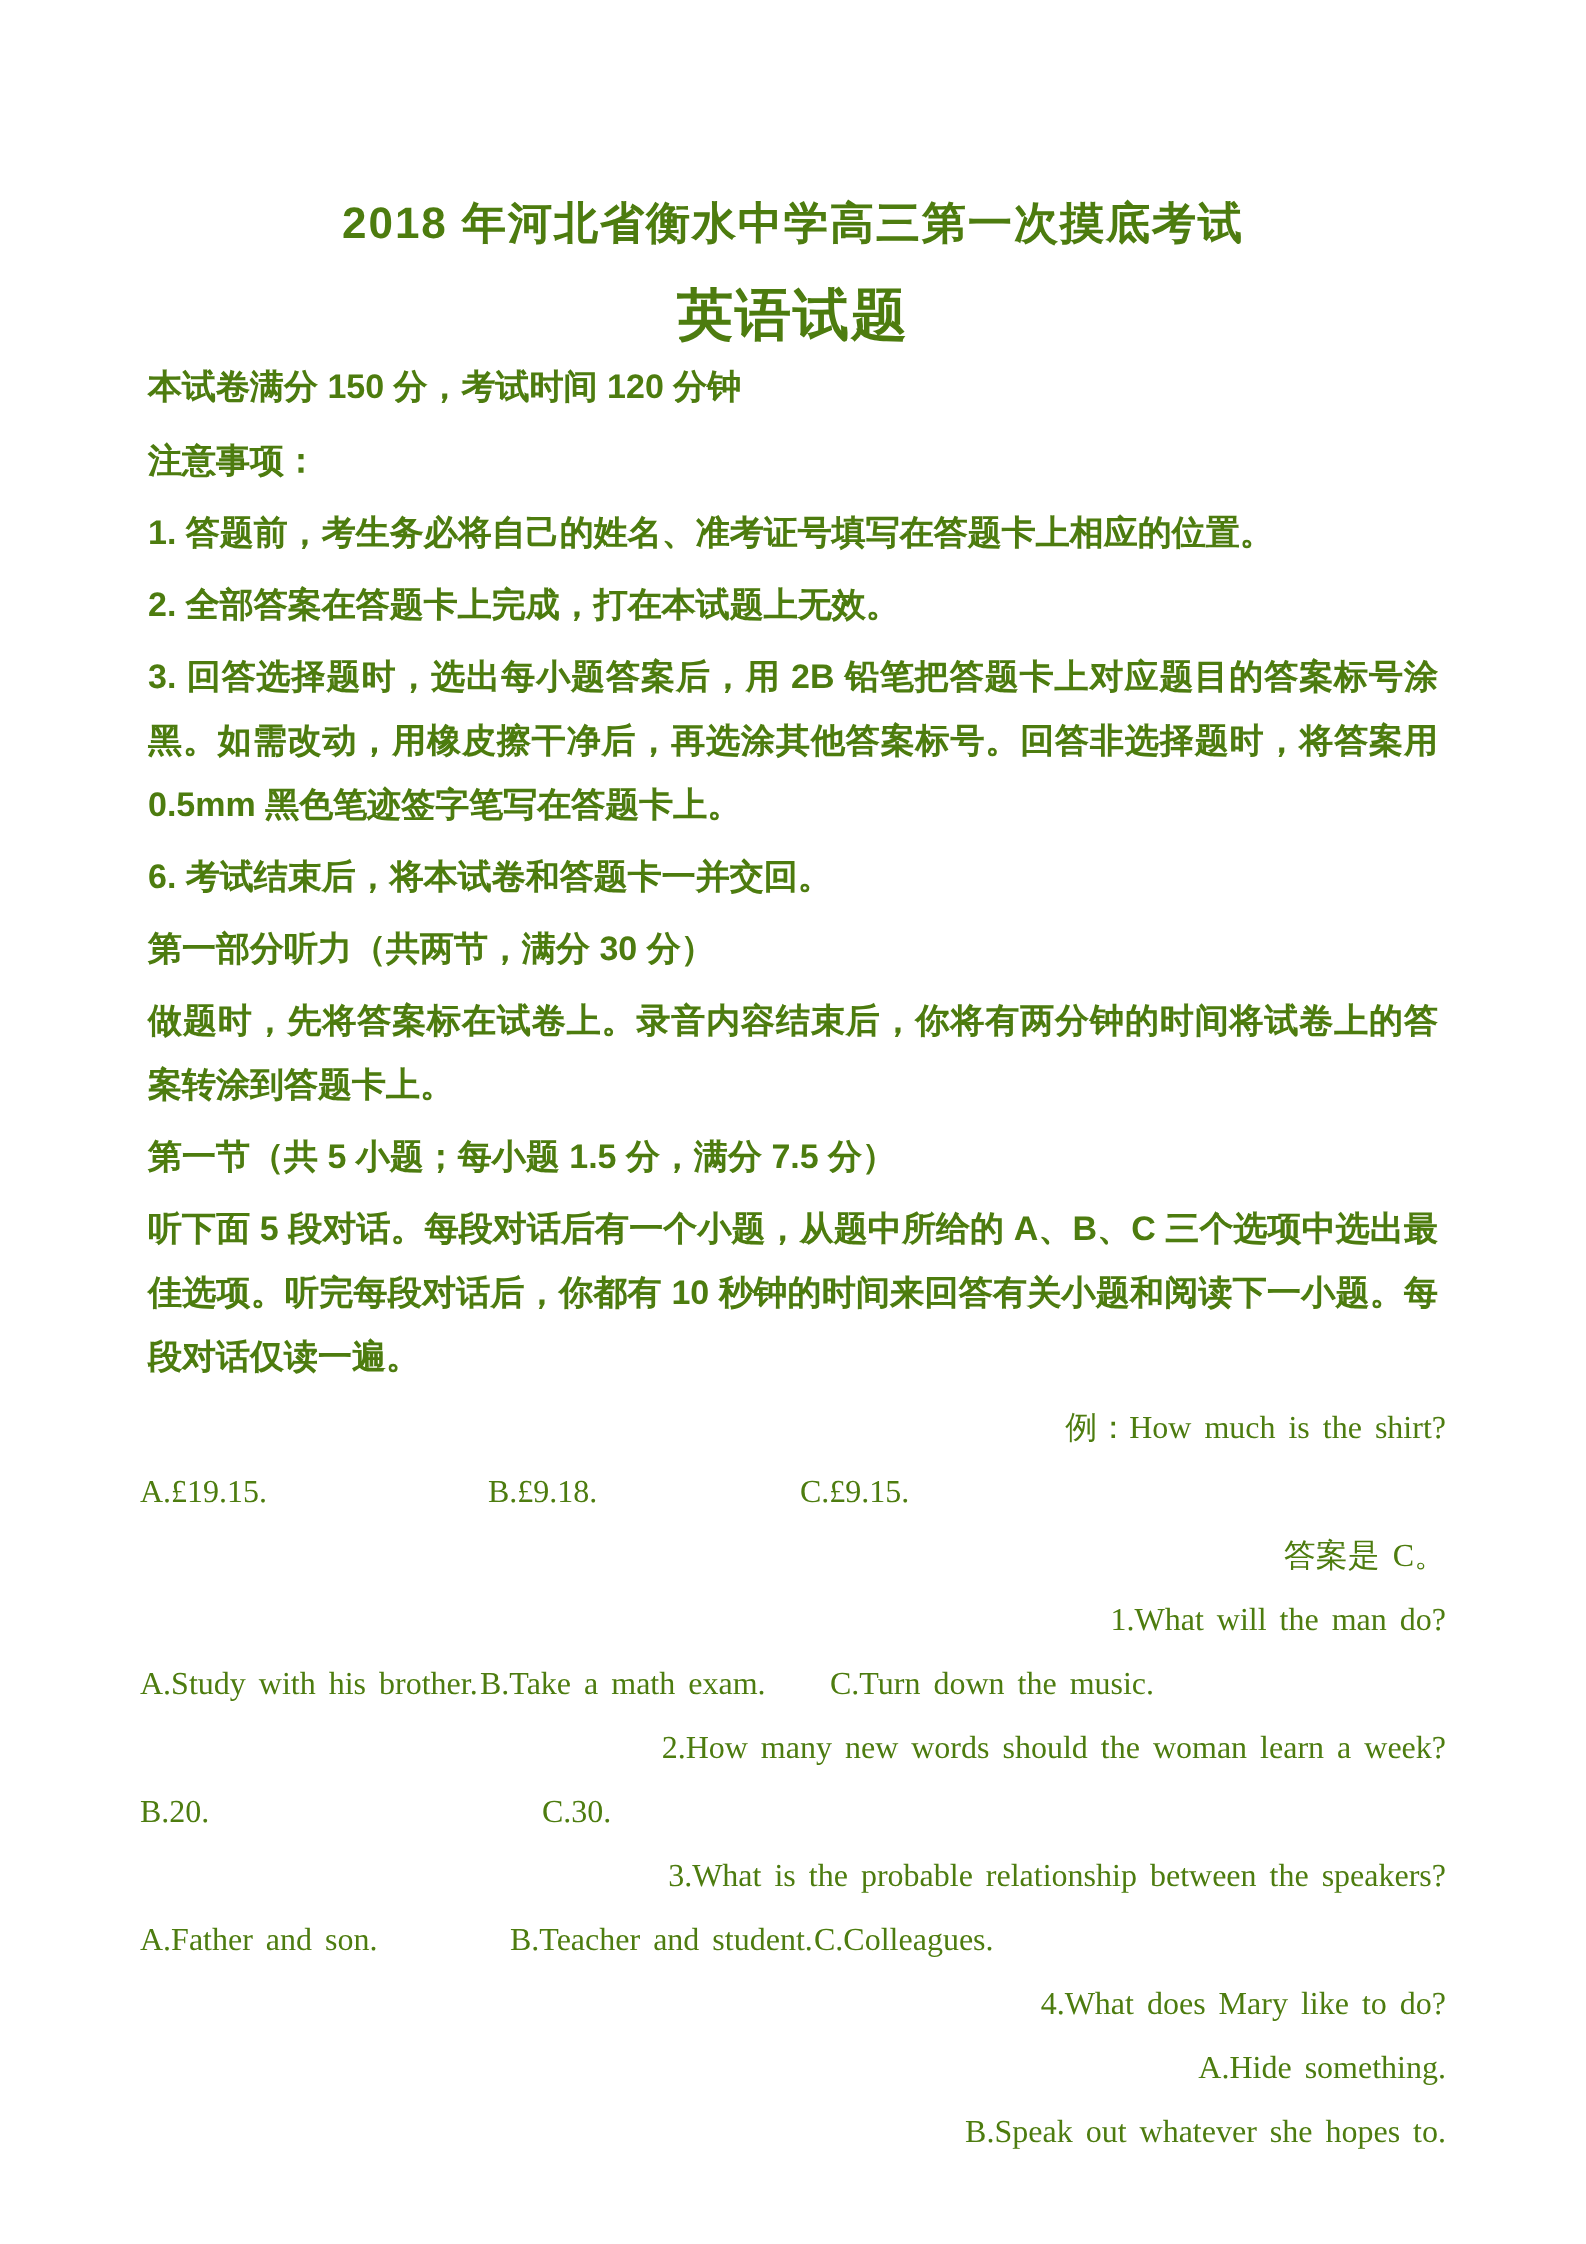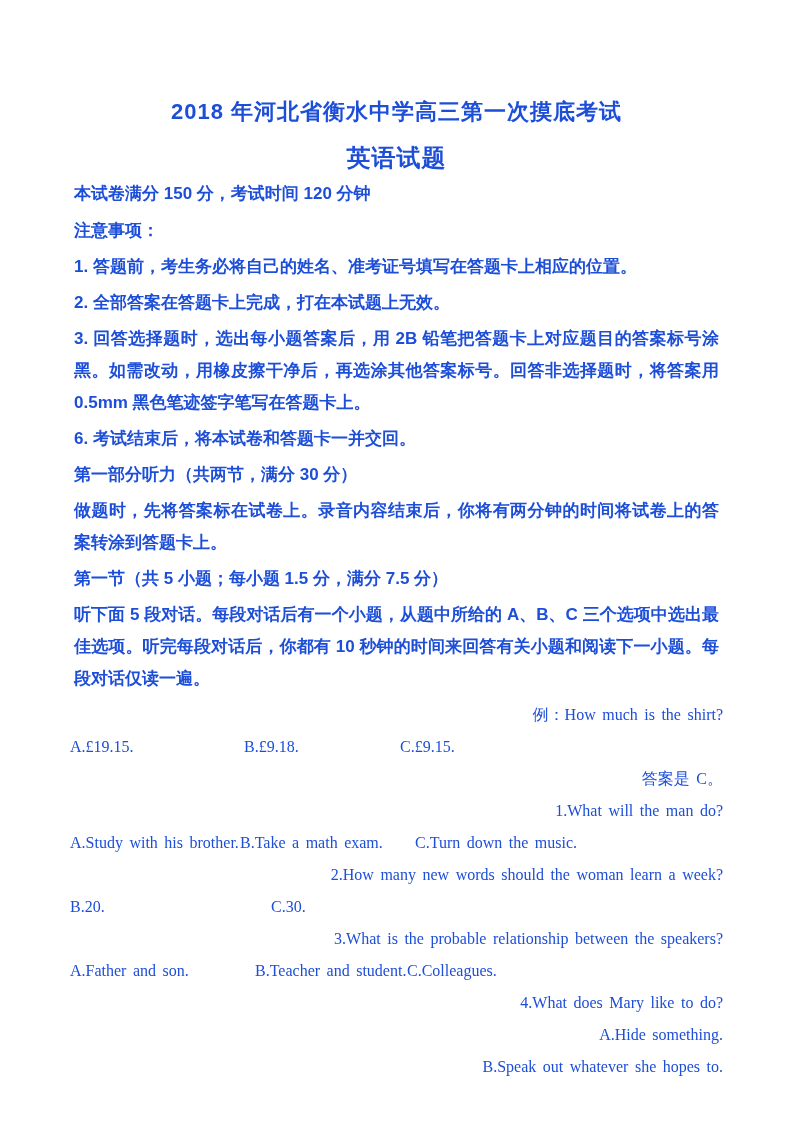--- a/index.html
+++ b/index.html
@@ -8,35 +8,35 @@
     background: #ffffff;
   }
   .page {
     position: relative;
     width: 793px;
     height: 1122px;
     margin: 0 auto;
     background: #ffffff;
     box-sizing: border-box;
     padding: 96px 70px 0 70px;
-    color: #1d4ed8;
+    color: #4d7c0f;
     font-family: "Liberation Sans", sans-serif;
     overflow: hidden;
   }
   .title {
     margin: 0;
     font-size: 22px;
     font-weight: bold;
     text-align: center;
     line-height: 32px;
     letter-spacing: 1px;
   }
   .subtitle {
     margin: 14px 0 0 0;
-    font-size: 24px;
+    font-size: 28px;
     font-weight: bold;
     text-align: center;
     line-height: 32px;
     letter-spacing: 1px;
   }
   .body-block {
     margin-top: 4px;
   }
   p.zh {
     margin: 4px;

